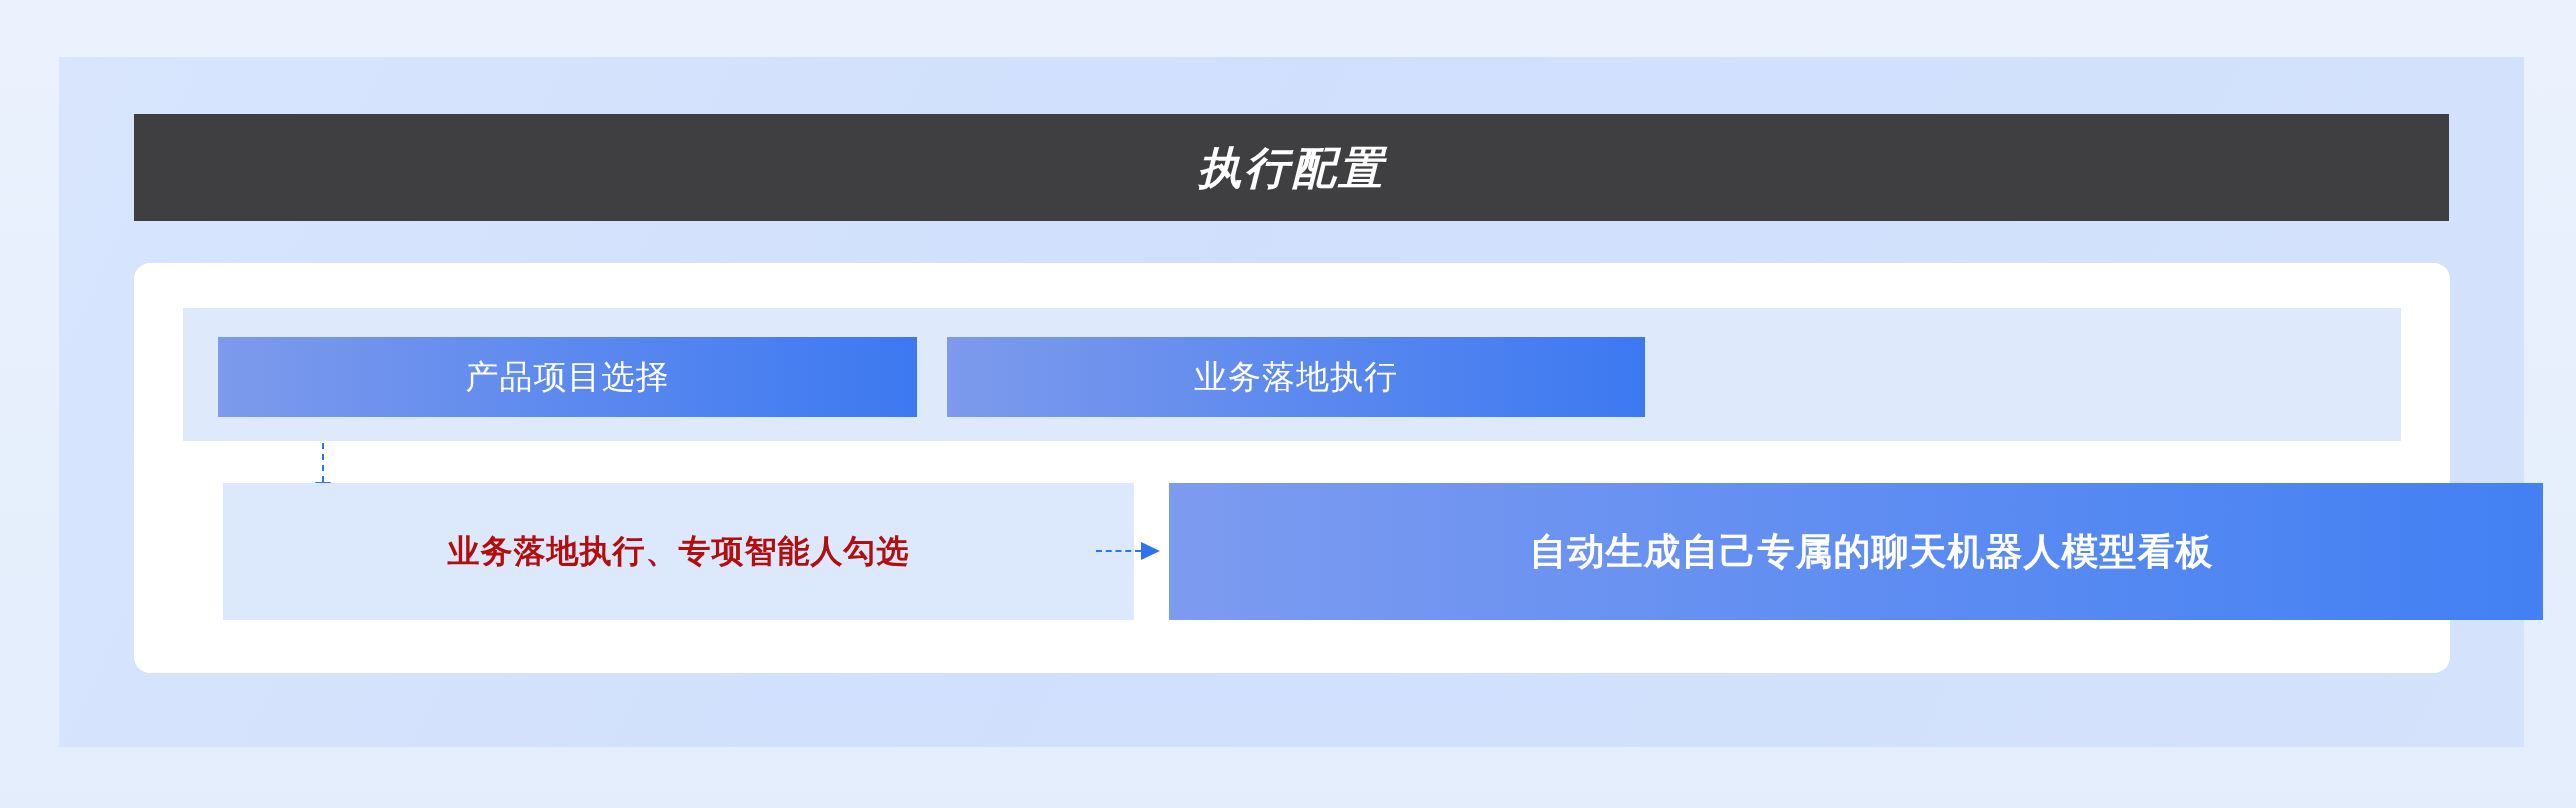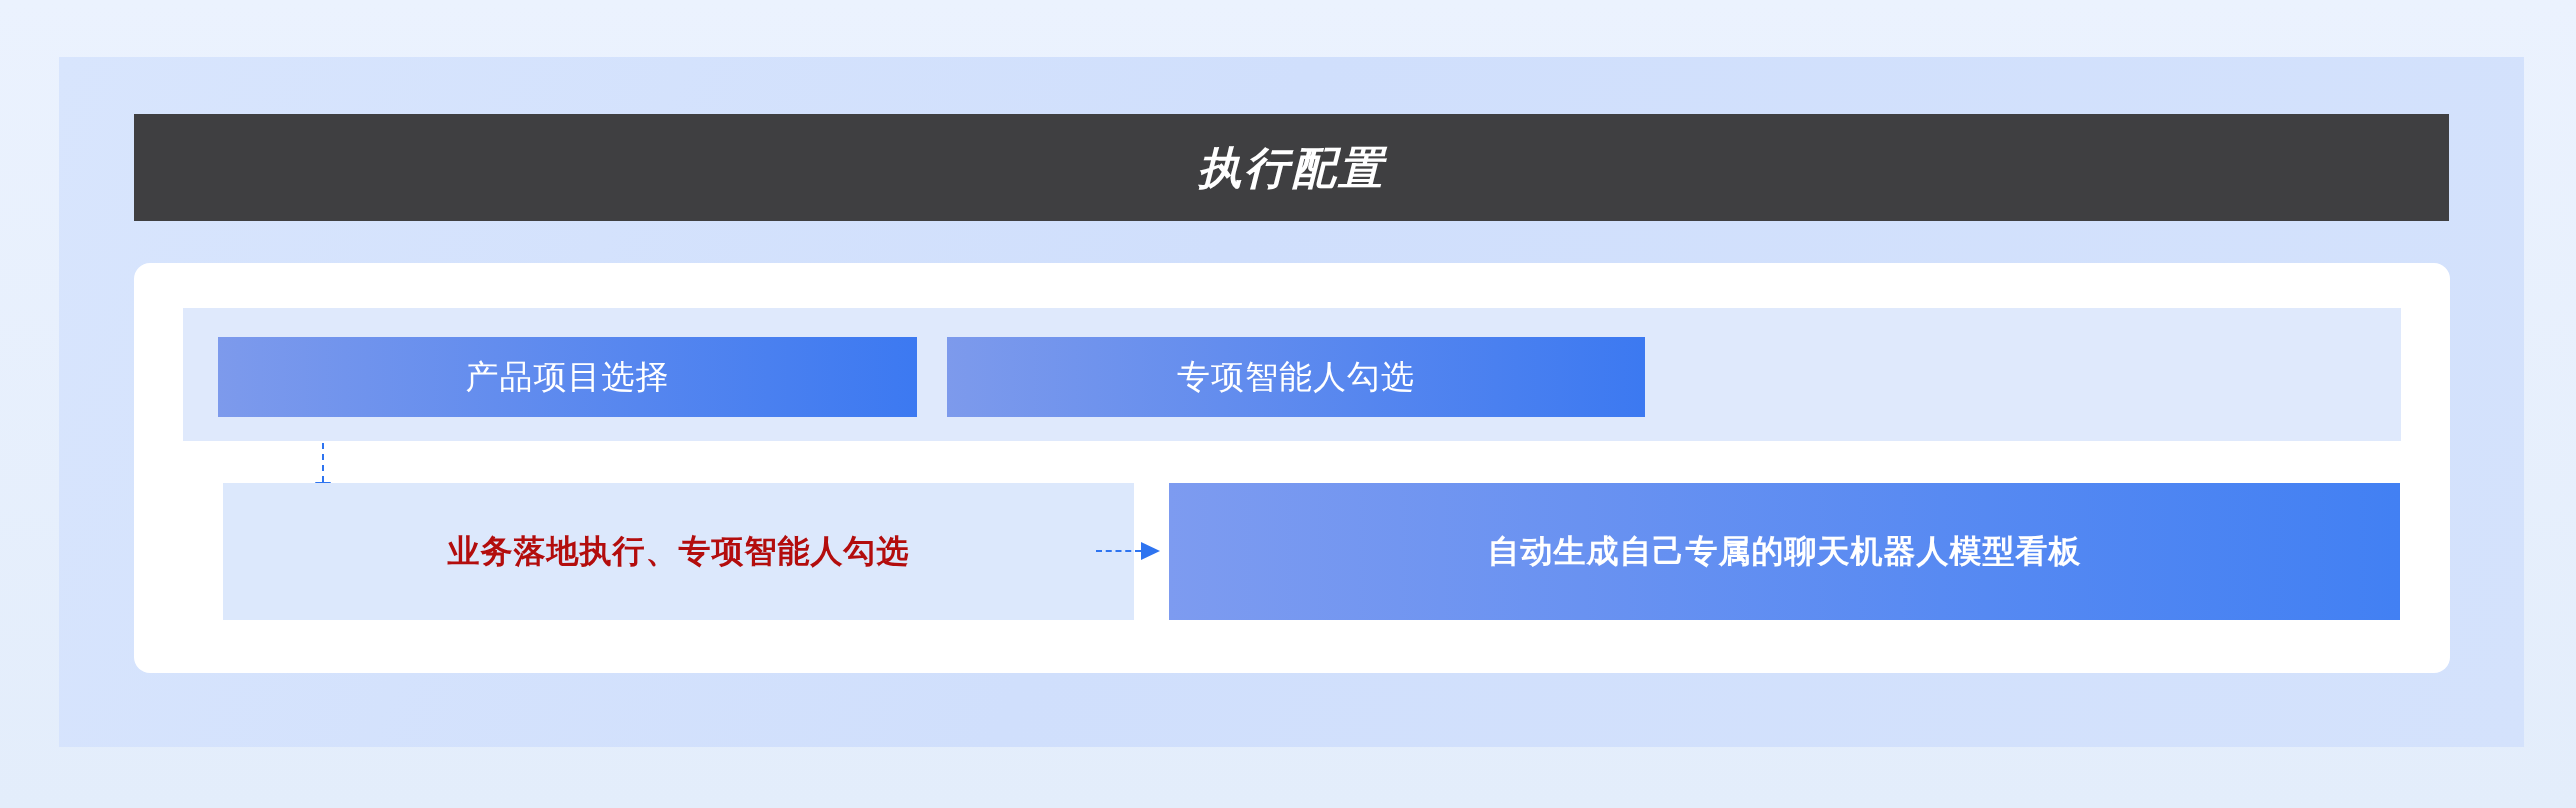--- a/index.html
+++ b/index.html
@@ -99,44 +99,45 @@
     position: absolute;
     left: 1007px; top: 279px;
     width: 0; height: 0;
     border-top: 9.5px solid transparent;
     border-bottom: 9.5px solid transparent;
     border-left: 19px solid var(--arrow);
   }
   .box-right {
     position: absolute;
     left: 1035px; top: 220px;
-    width: 1231px; height: 137px;
+    width: 1343px; height: 137px;
     background: linear-gradient(90deg, var(--result-grad-start) 0%, var(--result-grad-end) 100%);
     display: flex; align-items: center; justify-content: center;
     color: var(--node-text);
-    font-size: 32px;
+    font-size: 37px;
     font-weight: 700;
     letter-spacing: 1px;
+    padding-left: 31px;
   }
 </style>
 </head>
 <body>
 
 <div class="page">
   <div class="outer-panel">
 
     <div class="title-bar">
       <span class="title-text">执行配置</span>
     </div>
 
     <div class="canvas">
 
       <div class="top-strip">
         <div class="node-btn b1">产品项目选择</div>
-        <div class="node-btn b2">专项智能人勾选</div>
+        <div class="node-btn b2">业务落地执行</div>
       </div>
 
       <div class="arrow-down-line"></div>
       <div class="arrow-down-head"></div>
 
       <div class="box-left">业务落地执行、专项智能人勾选</div>
 
       <div class="arrow-right-line"></div>
       <div class="arrow-right-head"></div>
 

